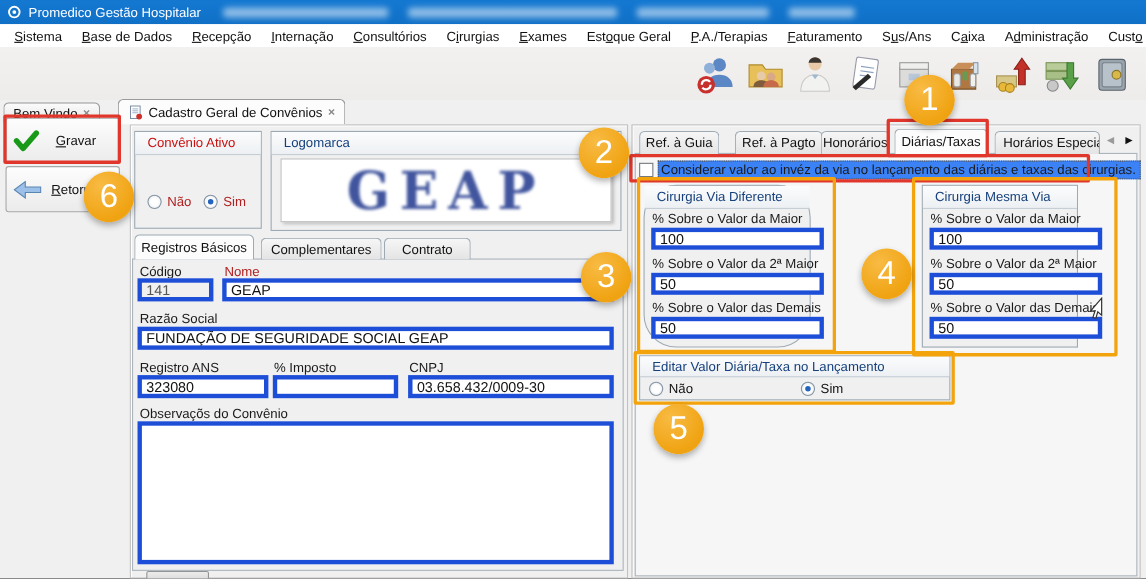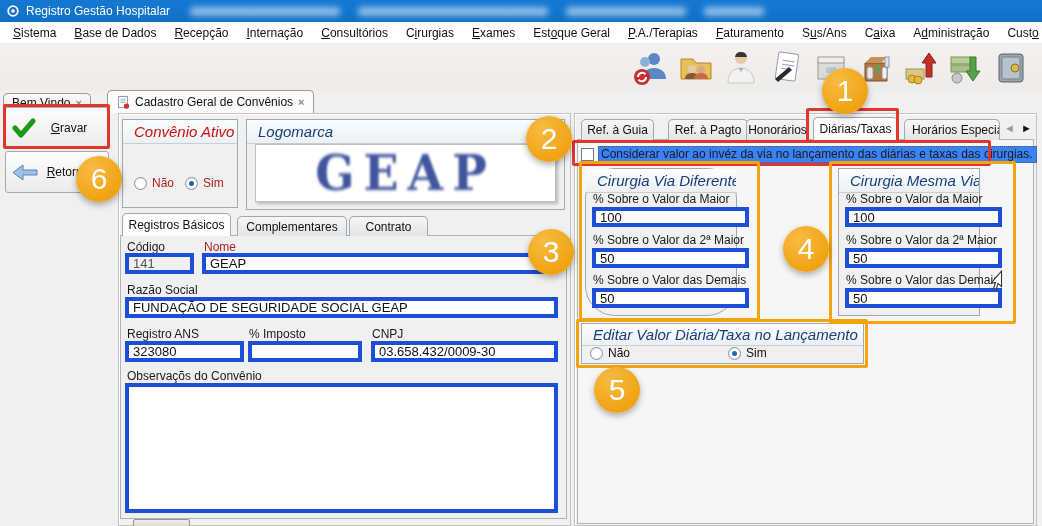--- a/index.html
+++ b/index.html
@@ -47,23 +47,23 @@
   .side-btn {
     position:absolute; left:5px; width:104px; height:42px;
     background:linear-gradient(#fdfdfd,#ebebeb); border:1px solid #a8a8a8; border-radius:3px;
     display:flex; align-items:center; padding:0 6px; z-index:2;
   }
   .side-btn .lbl { flex:1; text-align:center; }
   .side-btn u { text-decoration:underline; }
   
   .groupbox { position:absolute; border:1px solid #9daab4; background:#f0f0f0; z-index:2; }
   .groupbox .gtitle {
-    display:block; padding:3px 0 3px 11px; font-size:15px;
+    display:block; padding:3px 0 3px 11px; font-size:12px;
     background:linear-gradient(#fbfcfd,#edf0f3); border-bottom:1px solid #c6ced6;
-    white-space:nowrap; overflow:hidden;font-style:italic;
+    white-space:nowrap; overflow:hidden;
   }
   .title-blue { color:#16407c; }
   .title-red  { color:#cc1111; }
   
   .tlabel { position:absolute; font-size:12px; color:#1a1a1a; white-space:nowrap; z-index:2; }
   .tlabel.red { color:#b02020; }
   .tinput {
     position:absolute; background:#fff; border:4px solid #1d4ed8; font:13px "Liberation Sans",sans-serif;
     padding:1px 4px; color:#111; z-index:2;
   }
@@ -111,21 +111,21 @@
 </head>
 <body>
 
 <div class="window">
 
   <div class="titlebar">
     <svg class="win-icon" width="14" height="14" viewBox="0 0 16 16">
         <circle cx="8" cy="8" r="5.5" fill="none" stroke="#fff" stroke-width="2"></circle>
         <circle cx="8" cy="8" r="2" fill="#fff"></circle>
       </svg>
-    <span class="app-title">Registro Gestão Hospitalar</span>
+    <span class="app-title">Promedico Gestão Hospitalar</span>
     <span class="redacted" style="width:150px; margin-left:14px;"></span>
     <span class="redacted" style="width:190px; margin-left:12px;"></span>
     <span class="redacted" style="width:120px; margin-left:12px;"></span>
     <span class="redacted" style="width:60px; margin-left:12px;"></span>
   </div>
 
   <div class="menubar">
     <span class="menu-item"><span></span><u>S</u><span>istema</span></span>
     <span class="menu-item"><span></span><u>B</u><span>ase de Dados</span></span>
     <span class="menu-item"><span></span><u>R</u><span>ecepção</span></span>

